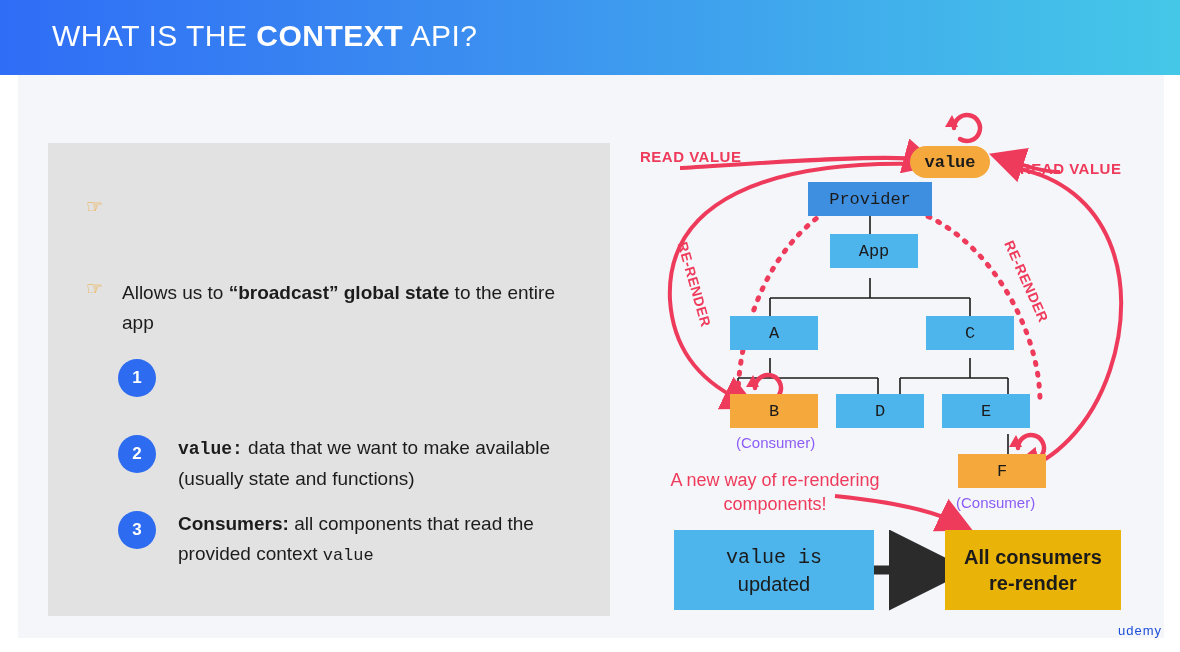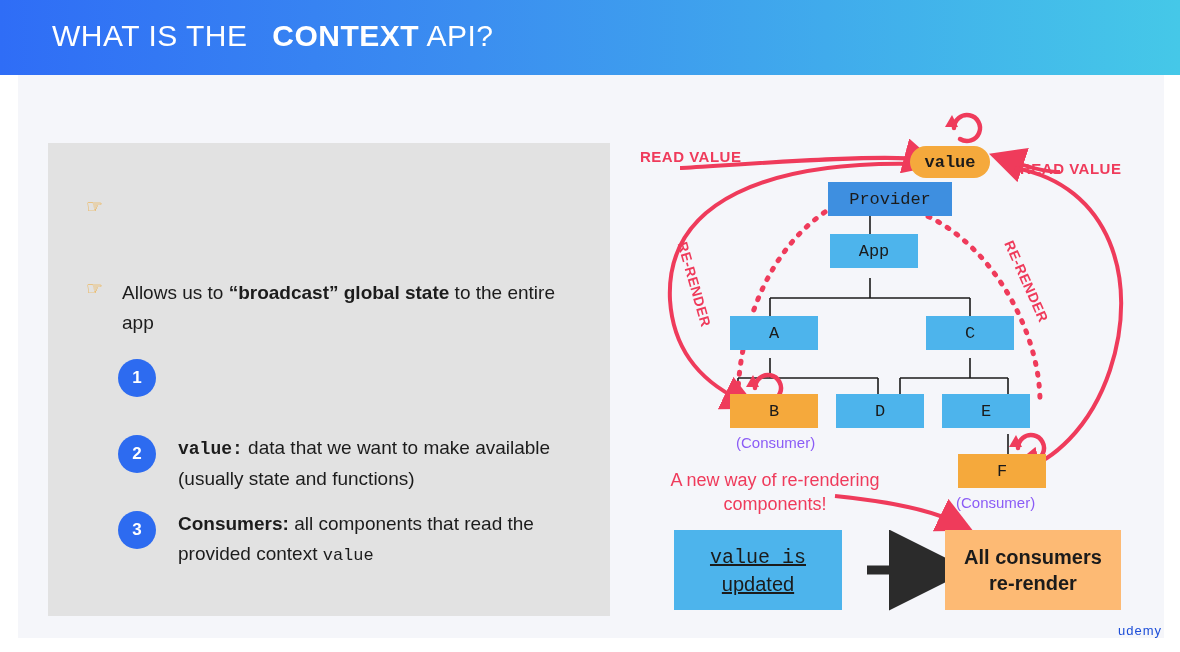--- a/index.html
+++ b/index.html
@@ -31,21 +31,21 @@
   }
   #header-title {
     position: absolute;
     left: 52px;
     top: 19px;
     font-size: 30px;
     letter-spacing: 0.5px;
     color: #ffffff;
     font-weight: normal;
   }
-  #header-title b { font-weight: bold; margin-left: 16px; }
+  #header-title b { font-weight: bold; }
 
   
   #left-strip {
     position: absolute;
     left: 0; top: 75px;
     width: 18px;
     height: 577px;
     background: #ffffff;
   }
   #right-strip {
@@ -222,31 +222,30 @@
     align-items: center;
     justify-content: center;
     text-align: center;
     font-size: 20px;
     line-height: 26px;
     color: #1b1b1b;
   }
   #value-updated-box {
     left: 54px;
     top: 440px;
-    width: 168px;
+    width: 200px;
     height: 80px;
     background: #4db4ec;
-    text-decoration: underline;
   }
   #all-consumers-box {
     left: 325px;
     top: 440px;
     width: 176px;
     height: 80px;
-    background: #fdba74;
+    background: #eab308;
     font-weight: bold;
     align-items: center;
   }
   #watermark {
     position: absolute;
     right: 18px;
     bottom: 14px;
     color: #1d4ed8;
     font-size: 13px;
     letter-spacing: 1px;
@@ -346,21 +345,21 @@
         <path d="M-2,-1 L4,11 L-9,11 z" fill="#ef3b5b"></path>
       </g>
 
       <path d="M215,406 C275,412 310,420 335,432" stroke="#ef3b5b" stroke-width="4" fill="none" marker-end="url(#arrow-red)"></path>
 
       <path d="M247,480 L305,480" stroke="#2b2b2b" stroke-width="9" fill="none" marker-end="url(#arrow-dark)"></path>
     </svg>
 
     <div class="pill" id="value-pill" style="left:290px; top:56px; width:80px; height:32px;">value</div>
 
-    <div class="node provider" style="left:208px; top:92px; width:124px; height:34px;">Provider</div>
+    <div class="node provider" style="left:188px; top:92px; width:124px; height:34px;">Provider</div>
     <div class="node blue" style="left:210px; top:144px; width:88px; height:34px;">App</div>
     <div class="node blue" style="left:110px; top:226px; width:88px; height:34px;">A</div>
     <div class="node blue" style="left:306px; top:226px; width:88px; height:34px;">C</div>
     <div class="node orange" style="left:110px; top:304px; width:88px; height:34px;">B</div>
     <div class="node blue" style="left:216px; top:304px; width:88px; height:34px;">D</div>
     <div class="node blue" style="left:322px; top:304px; width:88px; height:34px;">E</div>
     <div class="node orange" style="left:338px; top:364px; width:88px; height:34px;">F</div>
 
     <div class="consumer-label" style="left:116px; top:344px;">(Consumer)</div>
     <div class="consumer-label" style="left:336px; top:404px;">(Consumer)</div>

